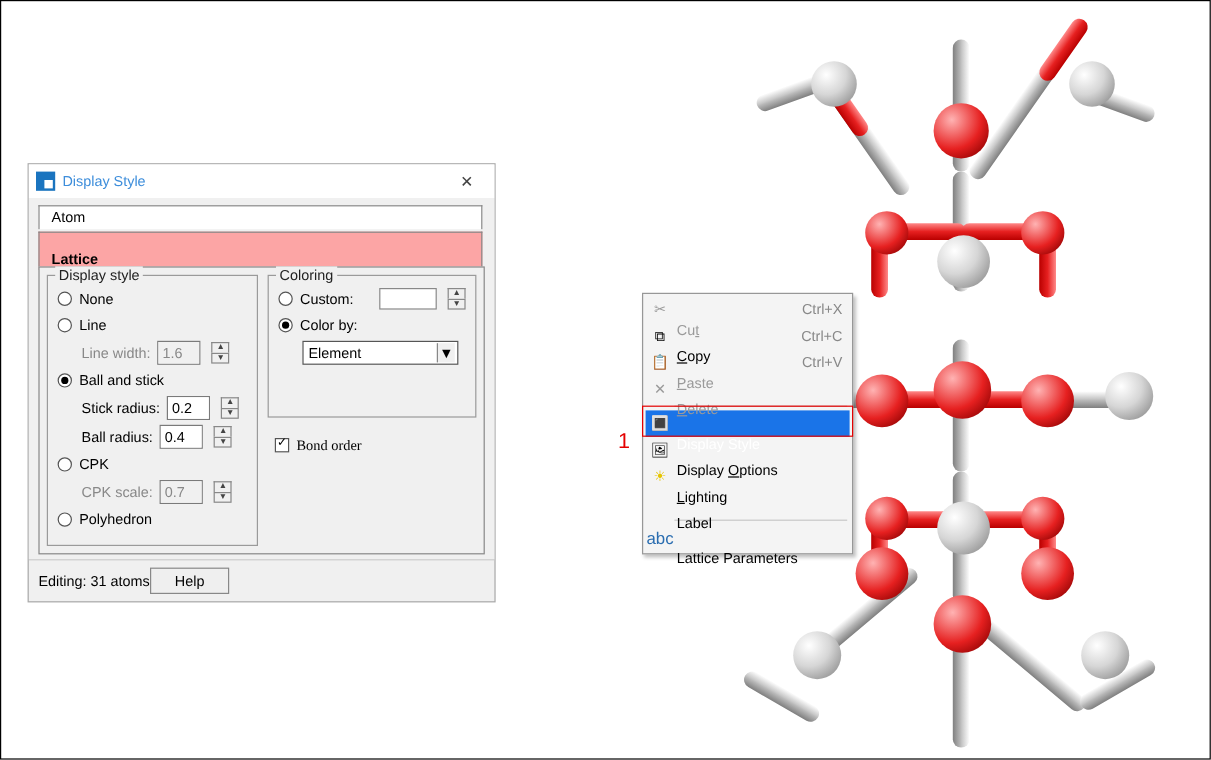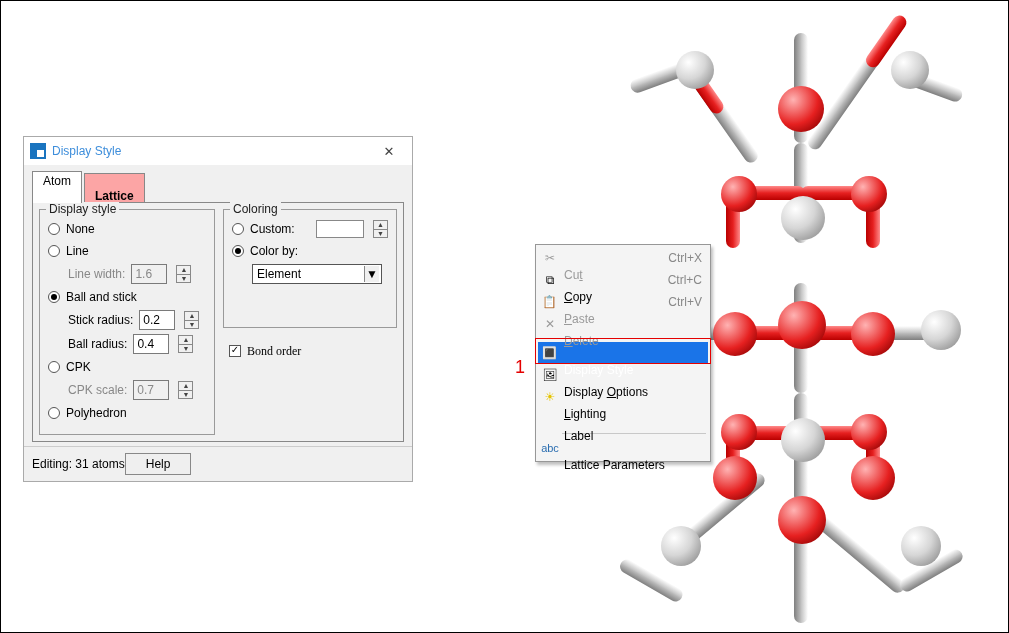--- a/index.html
+++ b/index.html
@@ -41,21 +41,21 @@
   .titlebar .title { color:#3e8edb; flex:1; }
   .titlebar .close {
     width: 34px; height: 22px;
     display:flex; align-items:center; justify-content:center;
     color:#444; font-size:13px;
   }
 
   .dlgbody { padding:6px 8px 4px 8px; background:#f0f0f0; }
 
   
-  .tabs { display:flex; margin-bottom:-1px; }
+  .tabs { display:flex; margin-bottom:-1px;flex-direction:column; }
   .tab {
     border:1px solid #888; border-bottom:none;
     padding:2px 10px 3px 10px; background:#fff; margin-right:2px;
     position:relative; z-index:2;
   }
   .tab.inactive { background:#fca5a5; top:2px; padding-top:15px; padding-bottom:2px; z-index:0;font-weight:bold; }
   .tabpanel {
     border:1px solid #888; background:#f0f0f0;
     padding:6px; position:relative; z-index:1;
     display:flex; gap:8px;
@@ -362,19 +362,19 @@
   <div class="mi">
     <span class="icn" style="color:#e6c400;">☀</span>
     <span class="lbl"><span><span class="underline">L</span>ighting</span></span>
   </div>
   <div class="mi">
     <span class="icn"></span>
     <span class="lbl">Label</span>
   </div>
   <div class="sep"></div>
   <div class="mi">
-    <span class="icn" style="font-size:11px; color:#2a6db0;">abc</span>
+    <span class="icn" style="font-size:14px; color:#2a6db0;">abc</span>
     <span class="lbl">Lattice Parameters</span>
   </div>
 </div>
 
 <div class="redbox" style="left:534px; top:337px; width:176px; height:26px;"></div>
 <div class="redlabel" style="left:514px; top:356px;">1</div>
 
 </body></html>

